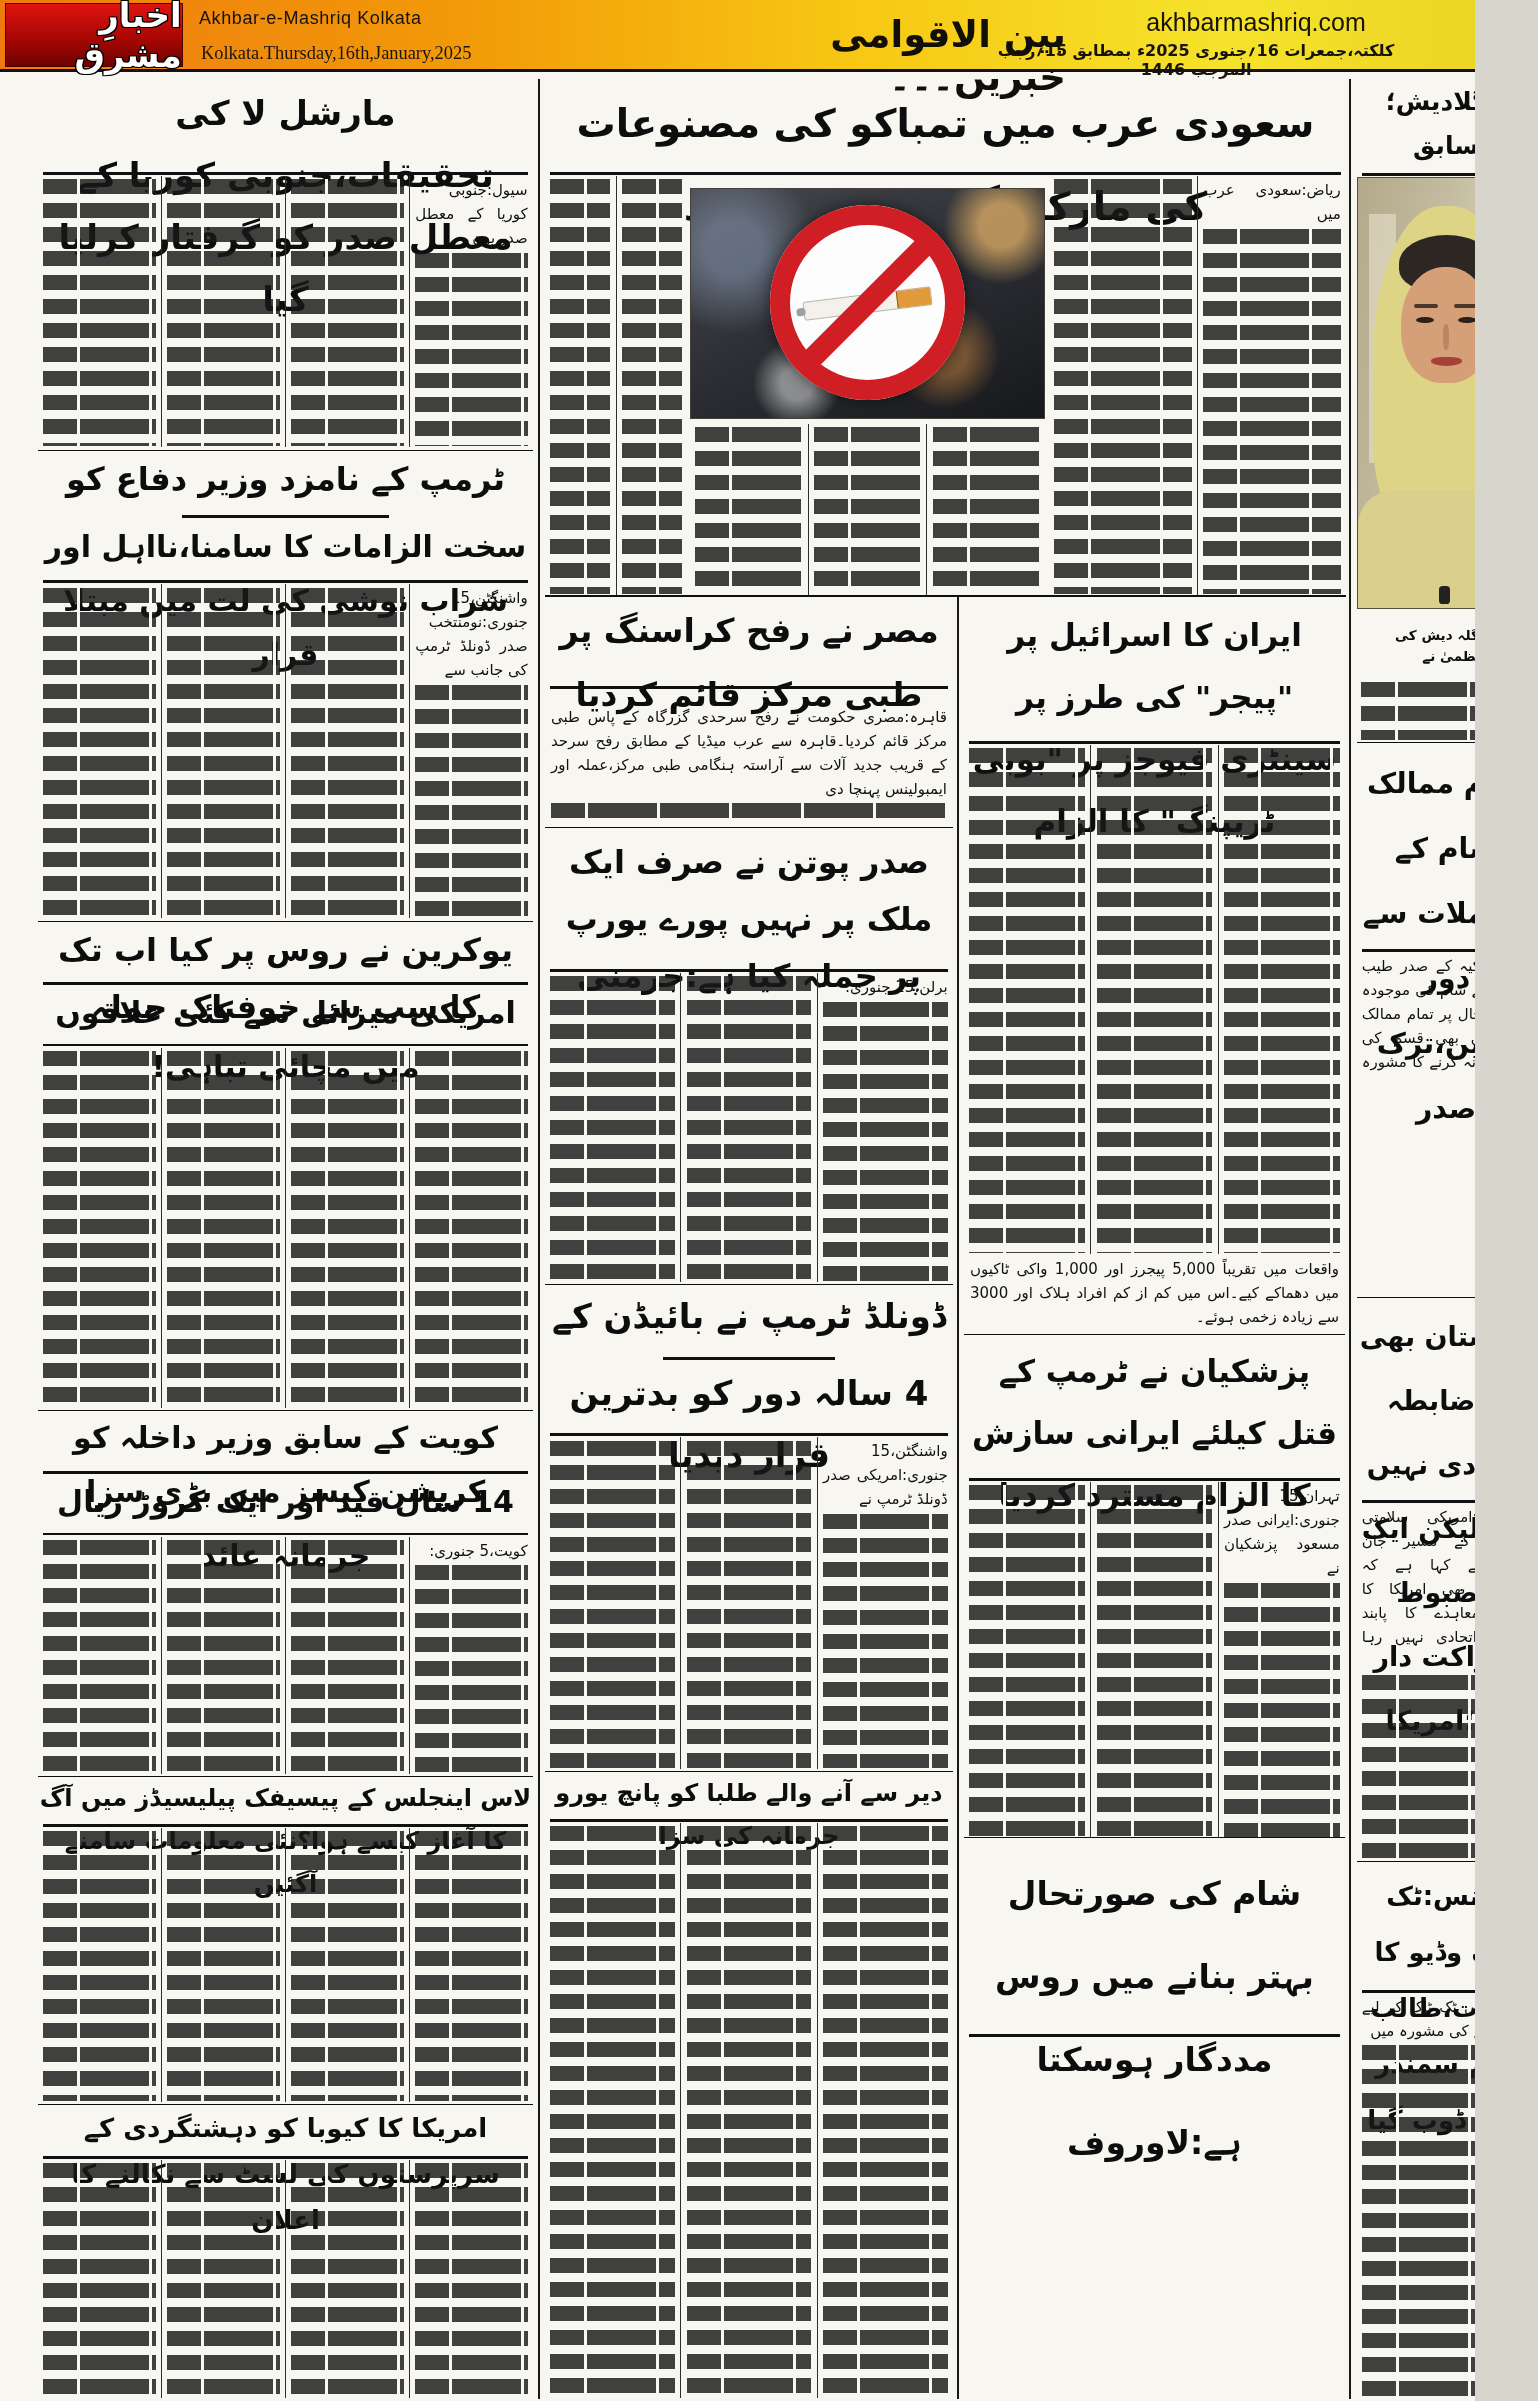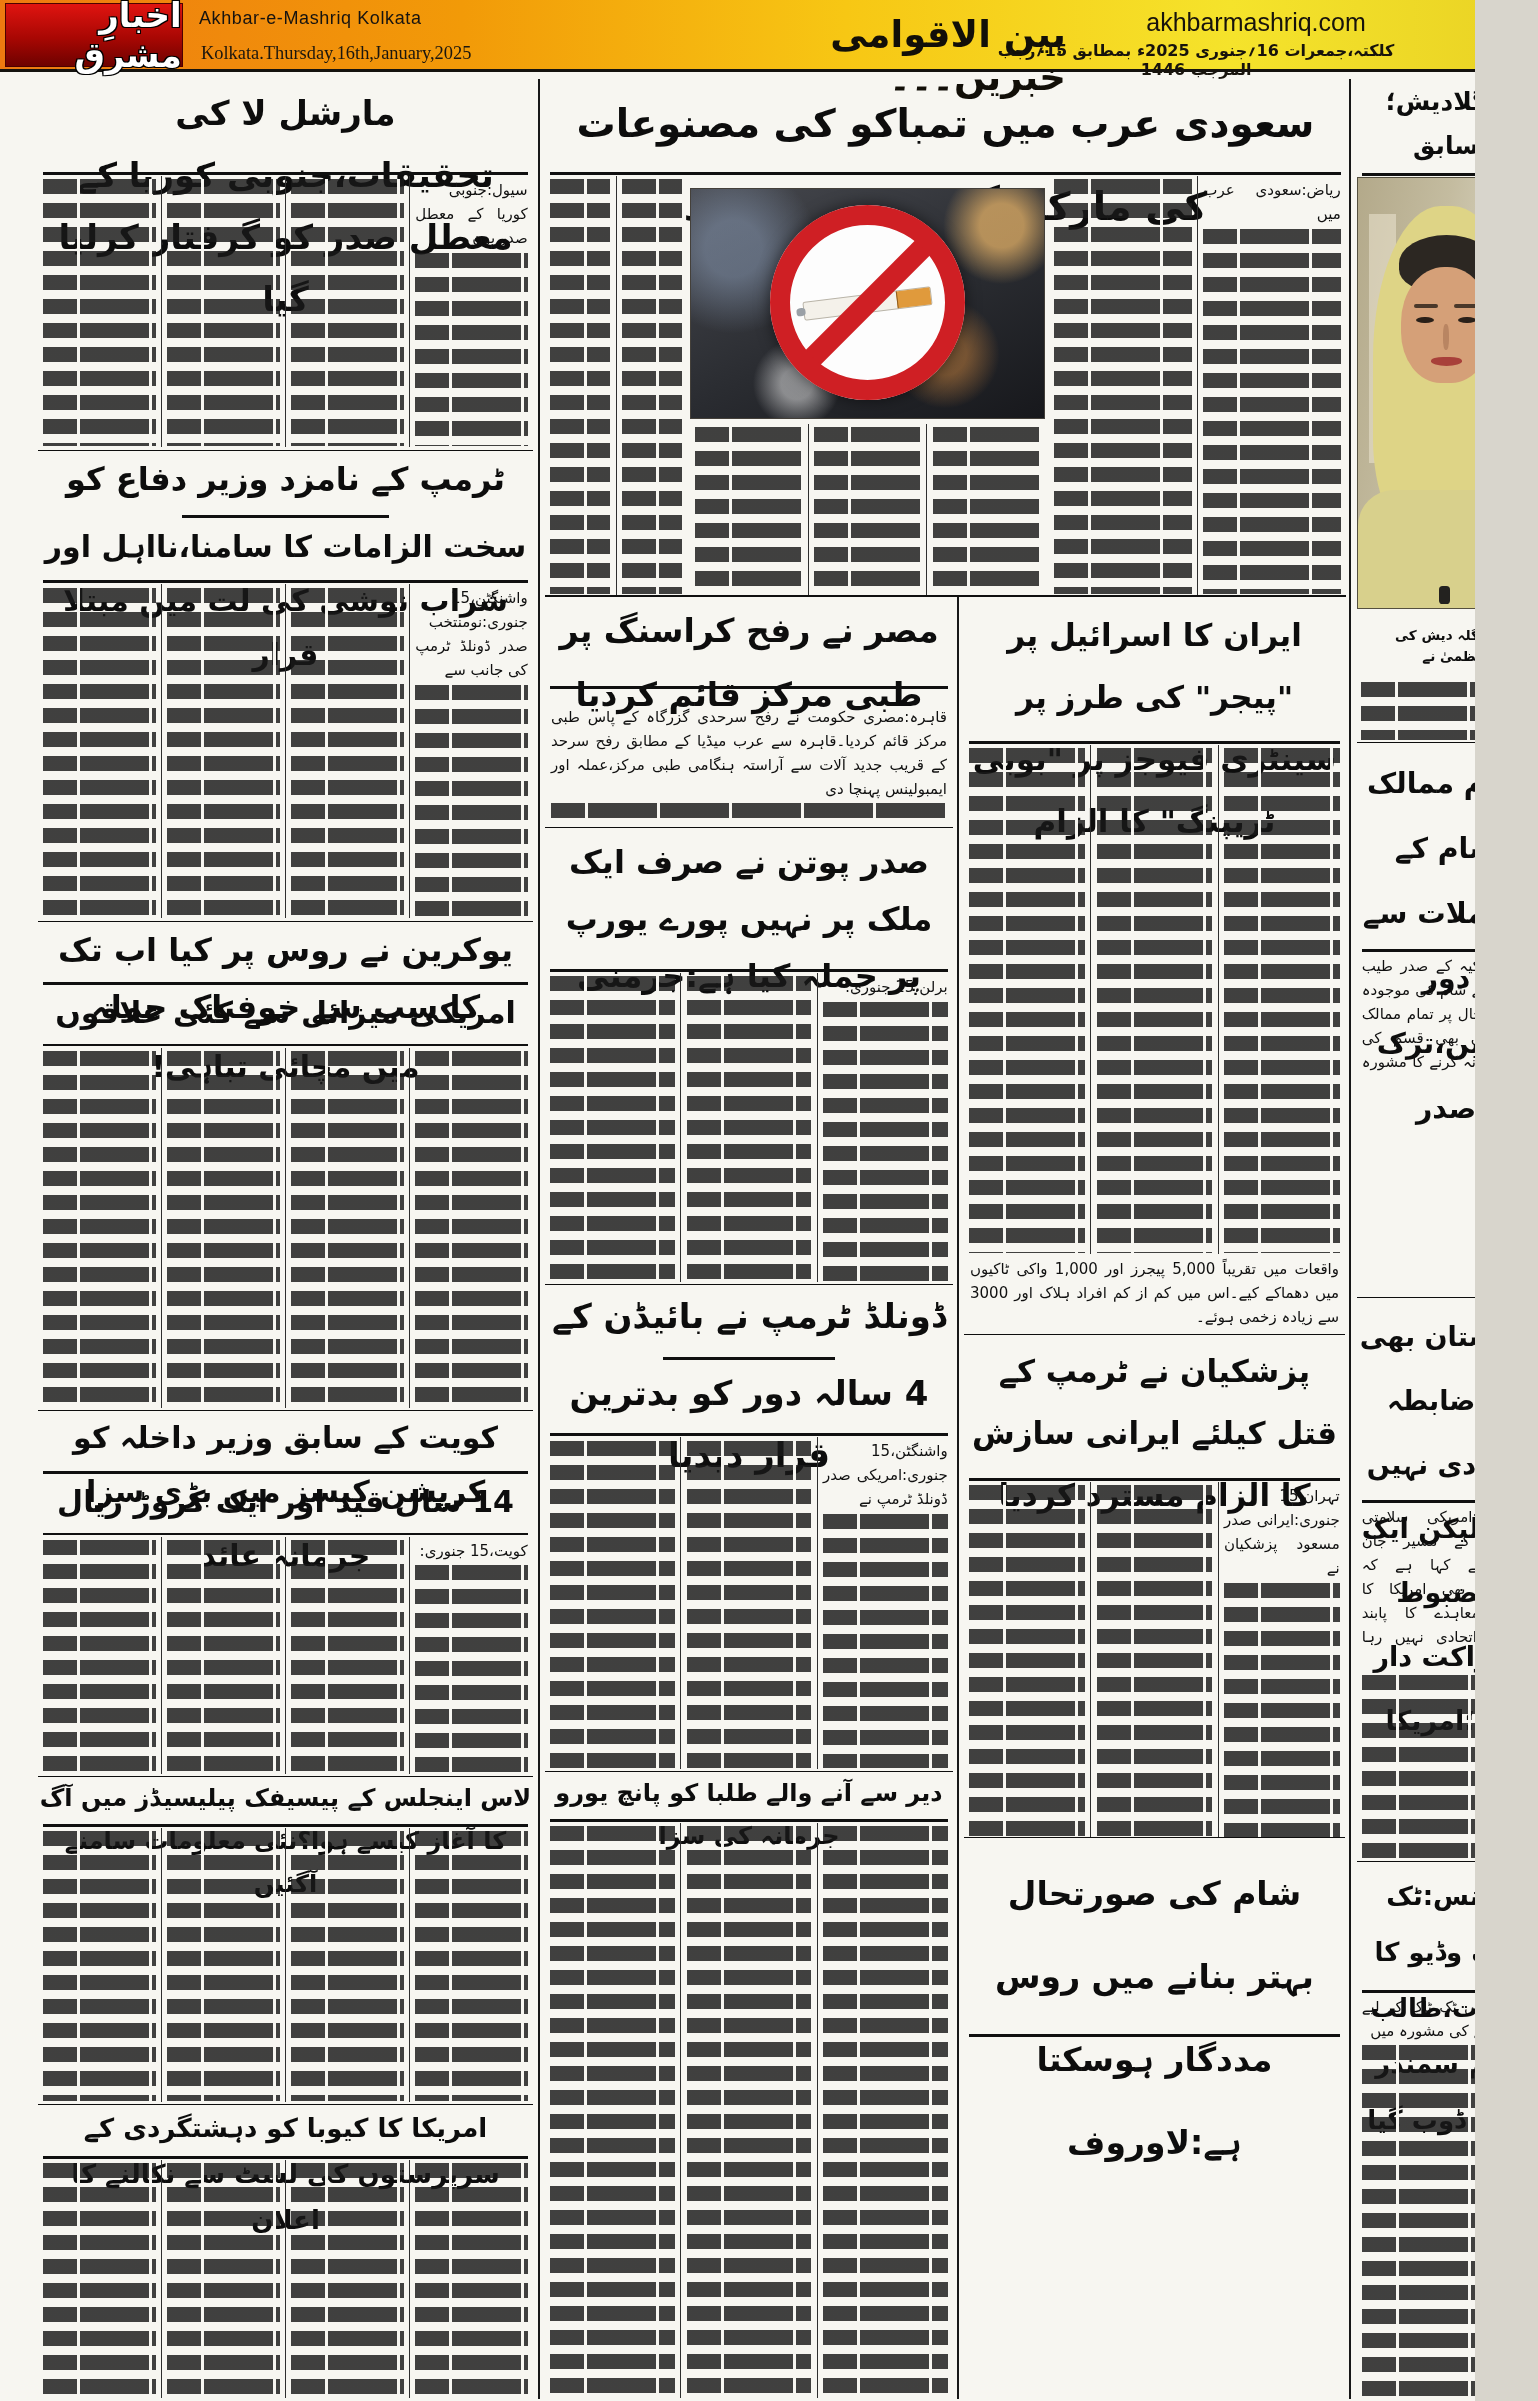--- a/index.html
+++ b/index.html
@@ -169,21 +169,21 @@
     </div>
   </div>
 
   <div class="art topline" style="left:38px;top:1410px;width:495px;height:364px;">
     <div class="hl urdu f50" style="height:59px;">کویت کے سابق وزیر داخلہ کو کرپشن کیسز میں بڑی سزا</div>
     <div class="hrule"></div>
     <div class="hl urdu f50" style="height:57px;">14 سال قید اور ایک کروڑ ریال جرمانہ عائد</div>
     <div class="hrule"></div>
     <div class="cols">
       <div class="tcol">
-        <p class="lead urdu">کویت،15 جنوری:</p>
+        <p class="lead urdu">کویت،5 جنوری:</p>
         <div class="fill"></div>
       </div>
       <div class="tcol">
           <div class="fill"></div>
         </div>
       <div class="tcol">
           <div class="fill"></div>
         </div>
       <div class="tcol">
           <div class="fill"></div>

